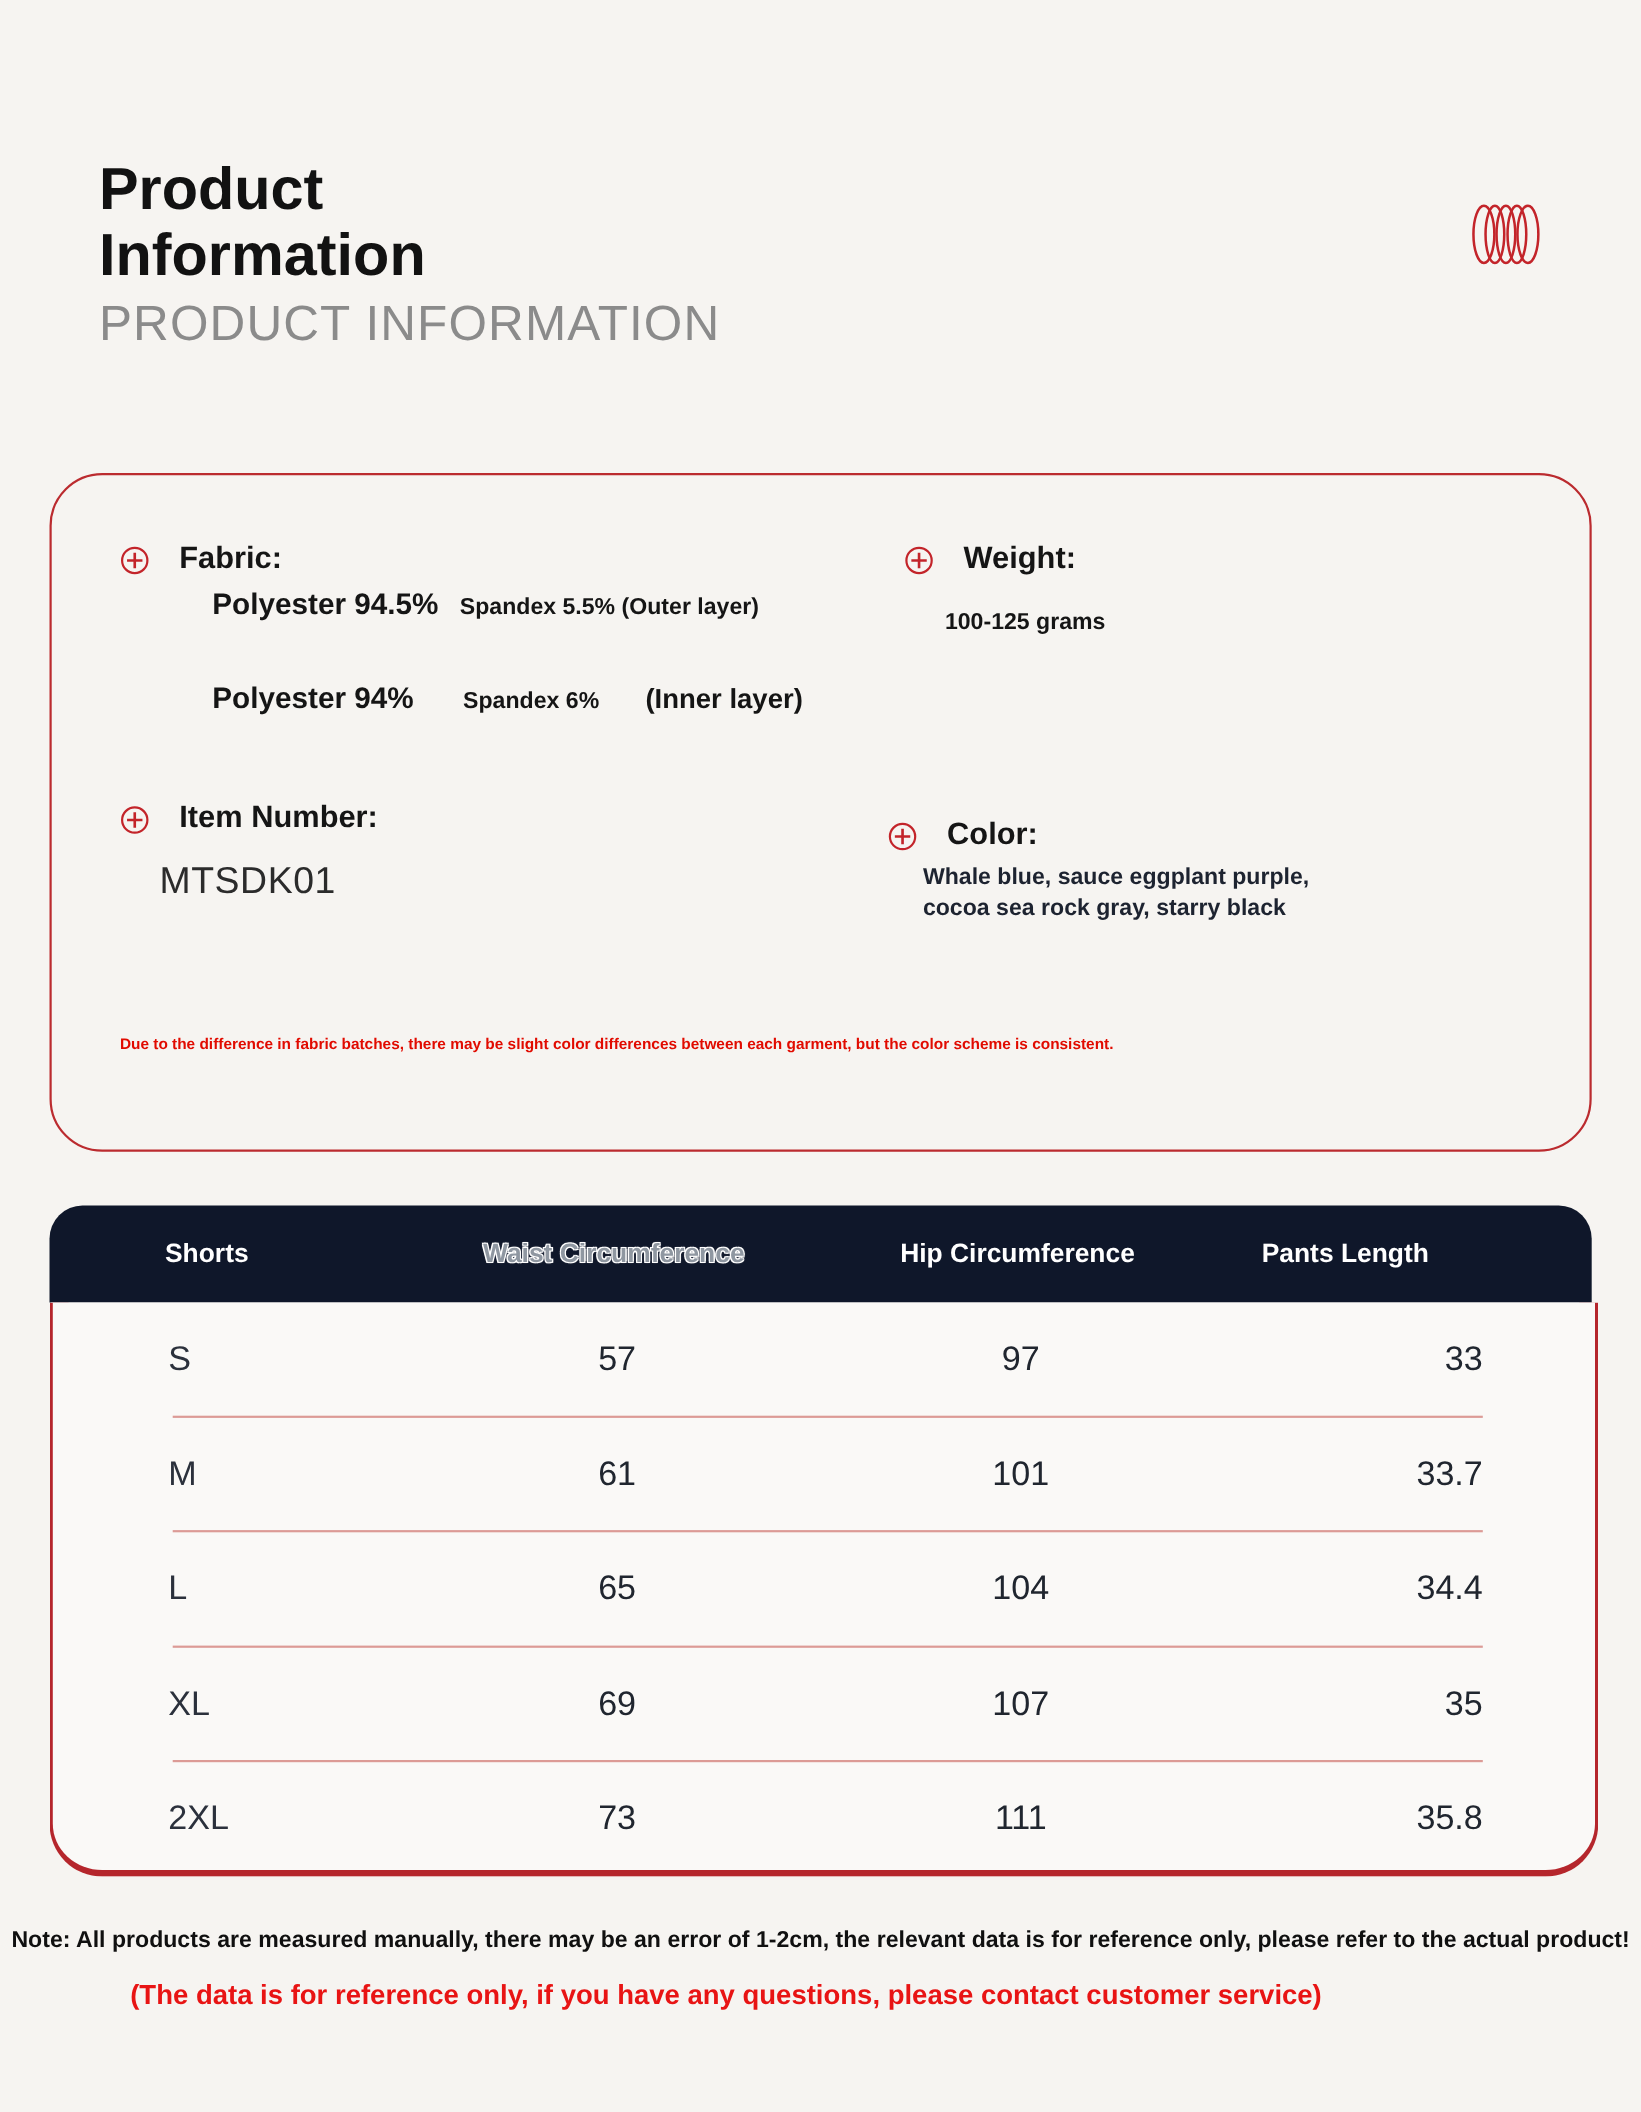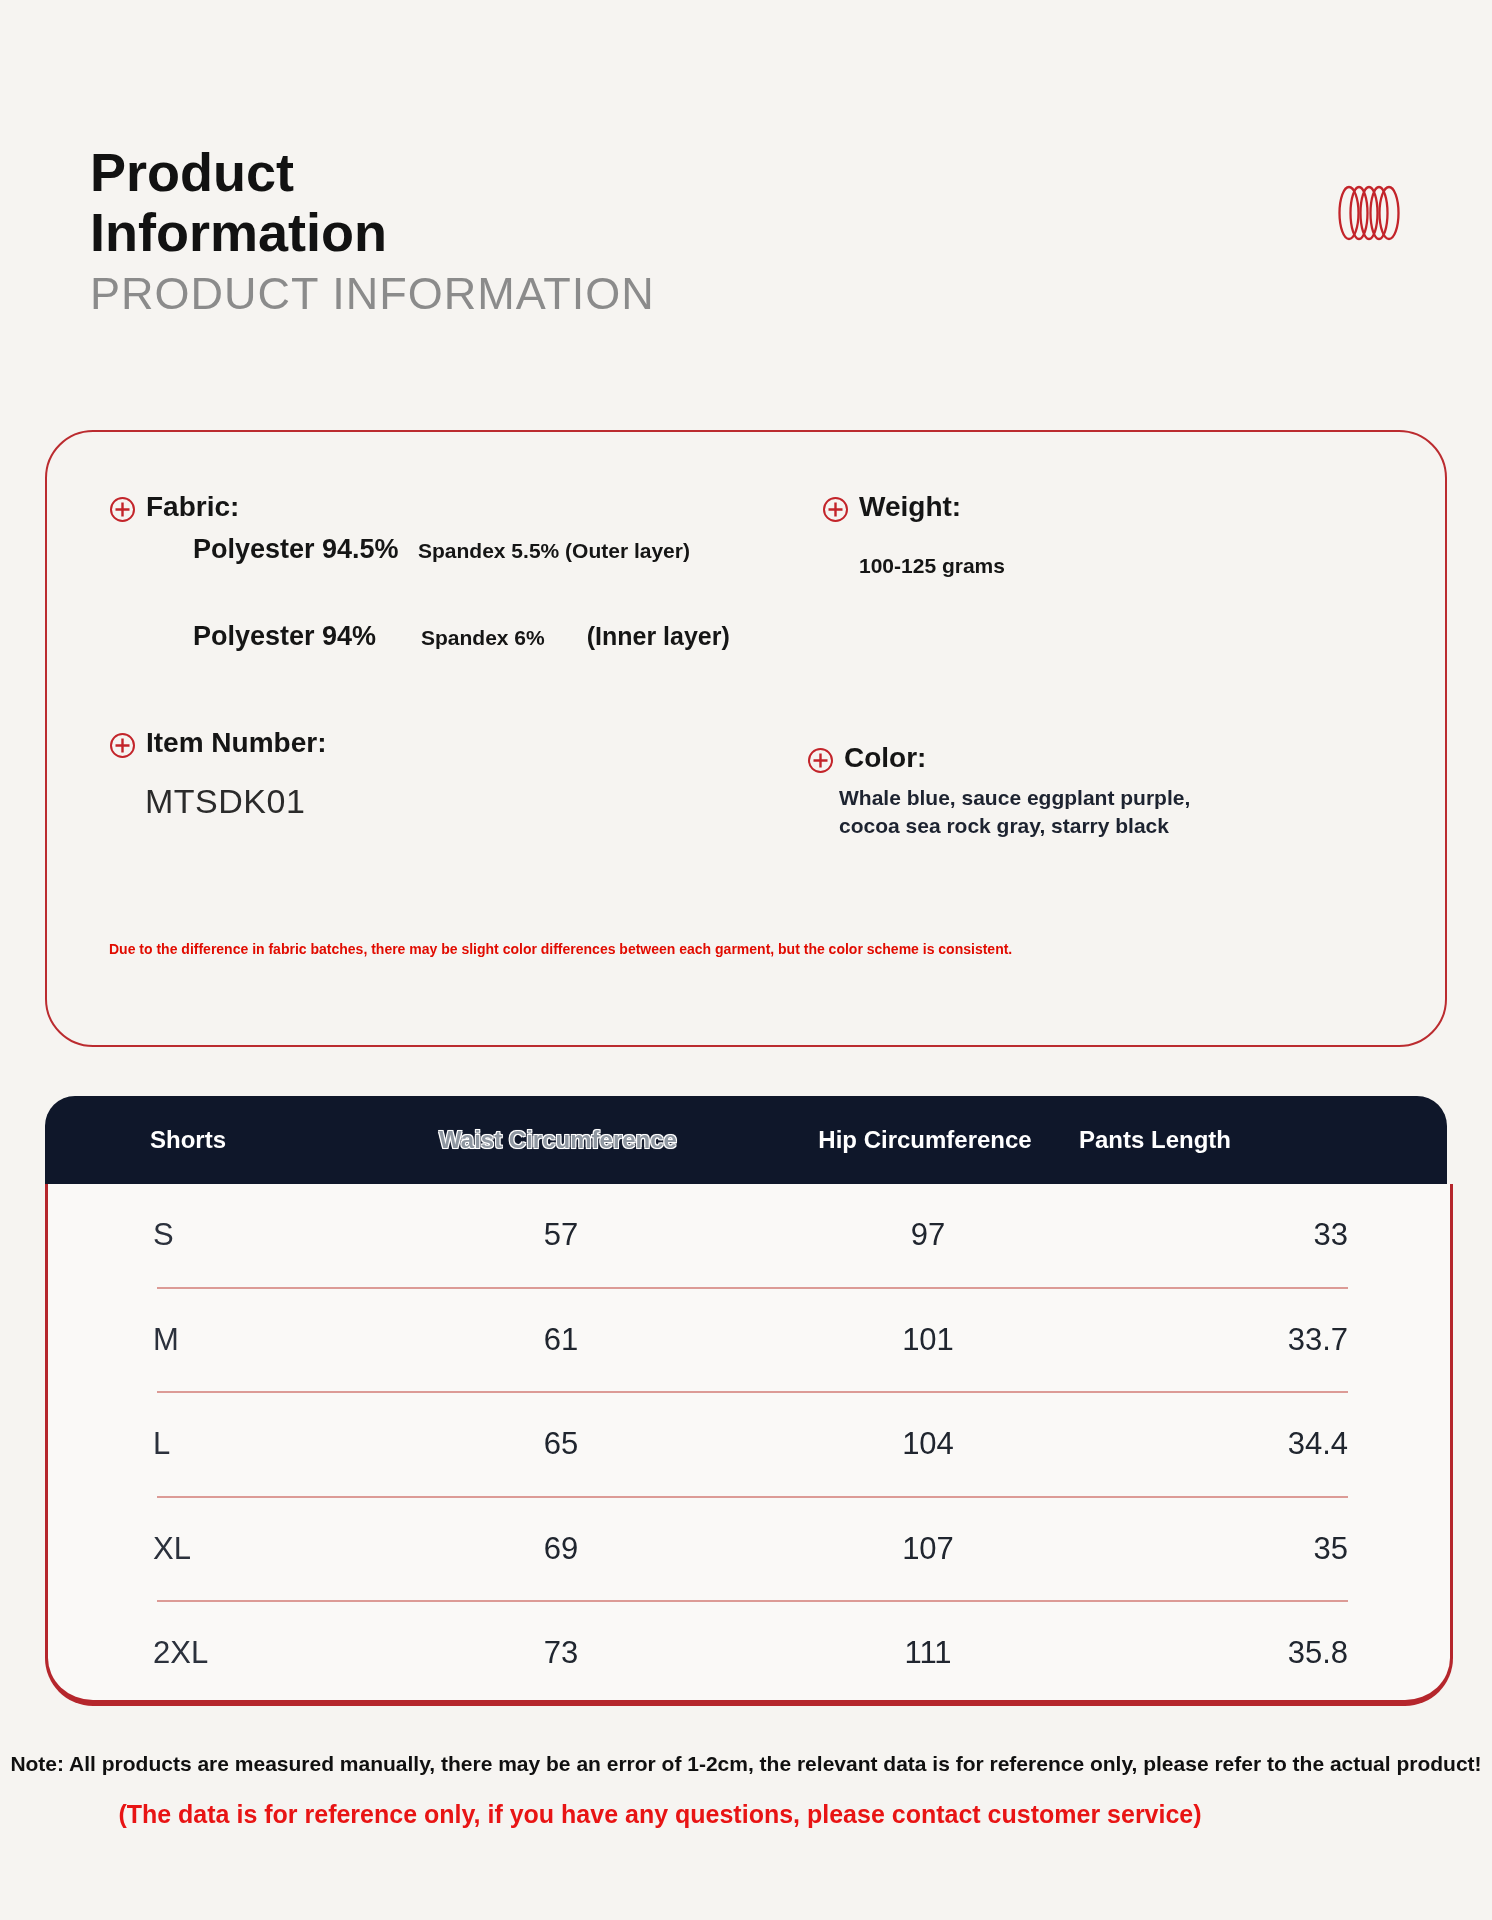--- a/index.html
+++ b/index.html
@@ -23,21 +23,21 @@
     font-size:45px;font-weight:400;color:#8b8b8b;letter-spacing:1px;
   }
   .brand-logo{left:1338px;top:184px;width:62px;height:58px;}
 
   
   .info-box{
     left:45px;top:430px;width:1402px;height:617px;
     border:2.5px solid #bb2b2f;border-radius:48px;
     box-sizing:border-box;
   }
-  .label-row{display:flex;align-items:center;gap:10px;position:absolute;}
+  .label-row{display:flex;align-items:center;gap:27px;position:absolute;}
   .label-row .plus{flex:0 0 auto;margin-top:6px;}
   .label-text{font-size:28px;font-weight:700;color:#151515;}
   .fabric-label{left:62px;top:58px;}
   .weight-label{left:775px;top:58px;}
   .item-label{left:62px;top:294px;}
   .color-label{left:760px;top:309px;}
 
   .fab-line{position:absolute;display:flex;align-items:baseline;}
   .fab-line1{left:100px;top:102px;}
   .fab-line2{left:100px;top:148px;}
@@ -59,21 +59,21 @@
   .size-table-header{
     left:45px;top:1096px;width:1402px;height:88px;
     background:#0f172a;border-radius:30px 30px 0 0;
     display:grid;grid-template-columns:300px 426px 308px 368px;
     align-items:center;box-sizing:border-box;
   }
   .th{font-size:24px;font-weight:700;color:#ffffff;}
   .th.c1{padding-left:105px;text-align:left;}
   .th.c2{text-align:center;}
   .th.c3{text-align:center;}
-  .th.c4{text-align:left;padding-right:80px;}
+  .th.c4{text-align:center;padding-right:80px;}
   .th.waist{
     color:#8f97a1;
     text-shadow:1px 1px 0 #fff,-1px -1px 0 #fff,1px -1px 0 #fff,-1px 1px 0 #fff,0 0 2px #fff;
   }
   .size-table-body{
     left:45px;top:1184px;width:1402px;height:516px;
     background:#faf9f7;
     border:3px solid #b5262c;border-top:none;border-bottom-width:6px;
     border-radius:0 0 48px 48px;
     box-sizing:content-box;

